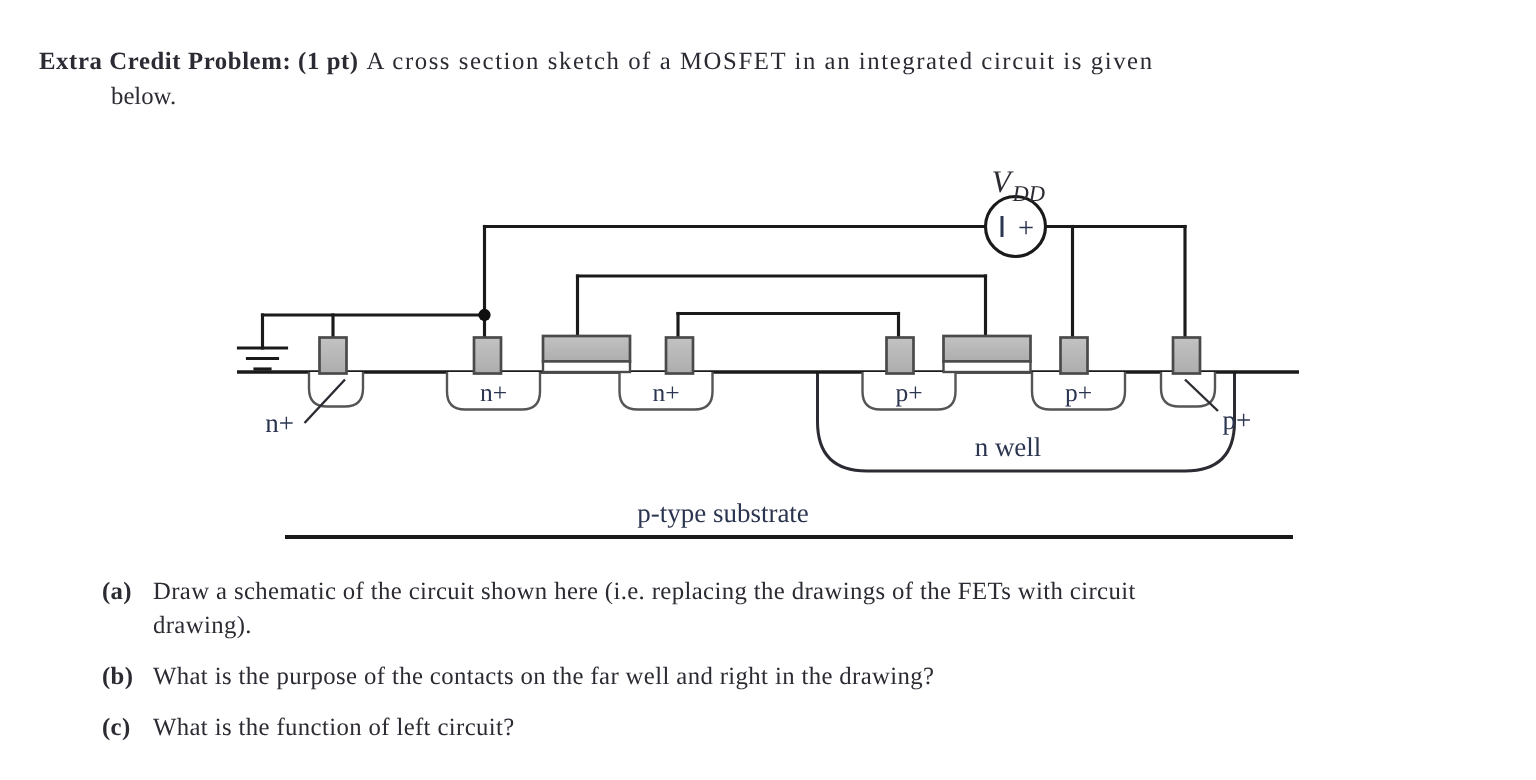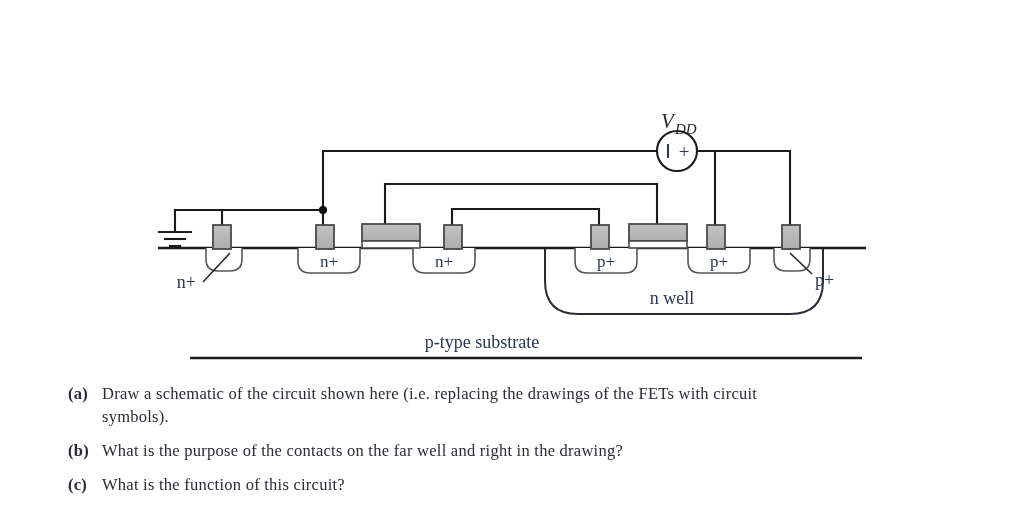--- a/index.html
+++ b/index.html
@@ -82,20 +82,26 @@
     font-weight: bold;
   }
   .q-text { display: block; }
   .q-text.wrapline { margin-left: 0; }
 </style>
 </head>
 <body>
 
 <div class="page">
 
+  <div class="problem-block">
+    <div class="problem-line1">
+      <span class="problem-lead">Extra Credit Problem: (1 pt)</span><span class="problem-rest">&nbsp;</span><span class="problem-rest">A cross section sketch of a MOSFET in an integrated circuit is given</span>
+    </div>
+    <div class="problem-line2">below.</div>
+  </div>
 
   <div class="figure">
     <svg width="1024" height="280" viewBox="0 0 1024 280" xmlns="http://www.w3.org/2000/svg">
       <defs>
         <linearGradient id="metalgrad" x1="0" y1="0" x2="0" y2="1">
           <stop offset="0%" stop-color="#c2c2c2"></stop>
           <stop offset="100%" stop-color="#adadad"></stop>
         </linearGradient>
       </defs>
 
@@ -210,28 +216,28 @@
       <text x="482" y="252" font-family="'Liberation Serif', serif" font-size="18" fill="#2b3550" text-anchor="middle">p-type substrate</text>
       <line x1="190" y1="262" x2="862" y2="262" stroke="#1a1a1a" stroke-width="2.6"></line>
     </svg>
   </div>
 
   <div class="questions">
 
     <div class="q-item">
       <span class="q-label">(a)</span>
       <span class="q-text">Draw a schematic of the circuit shown here (i.e. replacing the drawings of the FETs with circuit</span>
-      <span class="q-text wrapline">symbols).</span>
+      <span class="q-text wrapline">drawing).</span>
     </div>
 
     <div class="q-item">
       <span class="q-label">(b)</span>
       <span class="q-text">What is the purpose of the contacts on the far well and right in the drawing?</span>
     </div>
 
     <div class="q-item">
       <span class="q-label">(c)</span>
-      <span class="q-text">What is the function of this circuit?</span>
+      <span class="q-text">What is the function of left circuit?</span>
     </div>
 
   </div>
 
 </div>
 
 </body></html>

